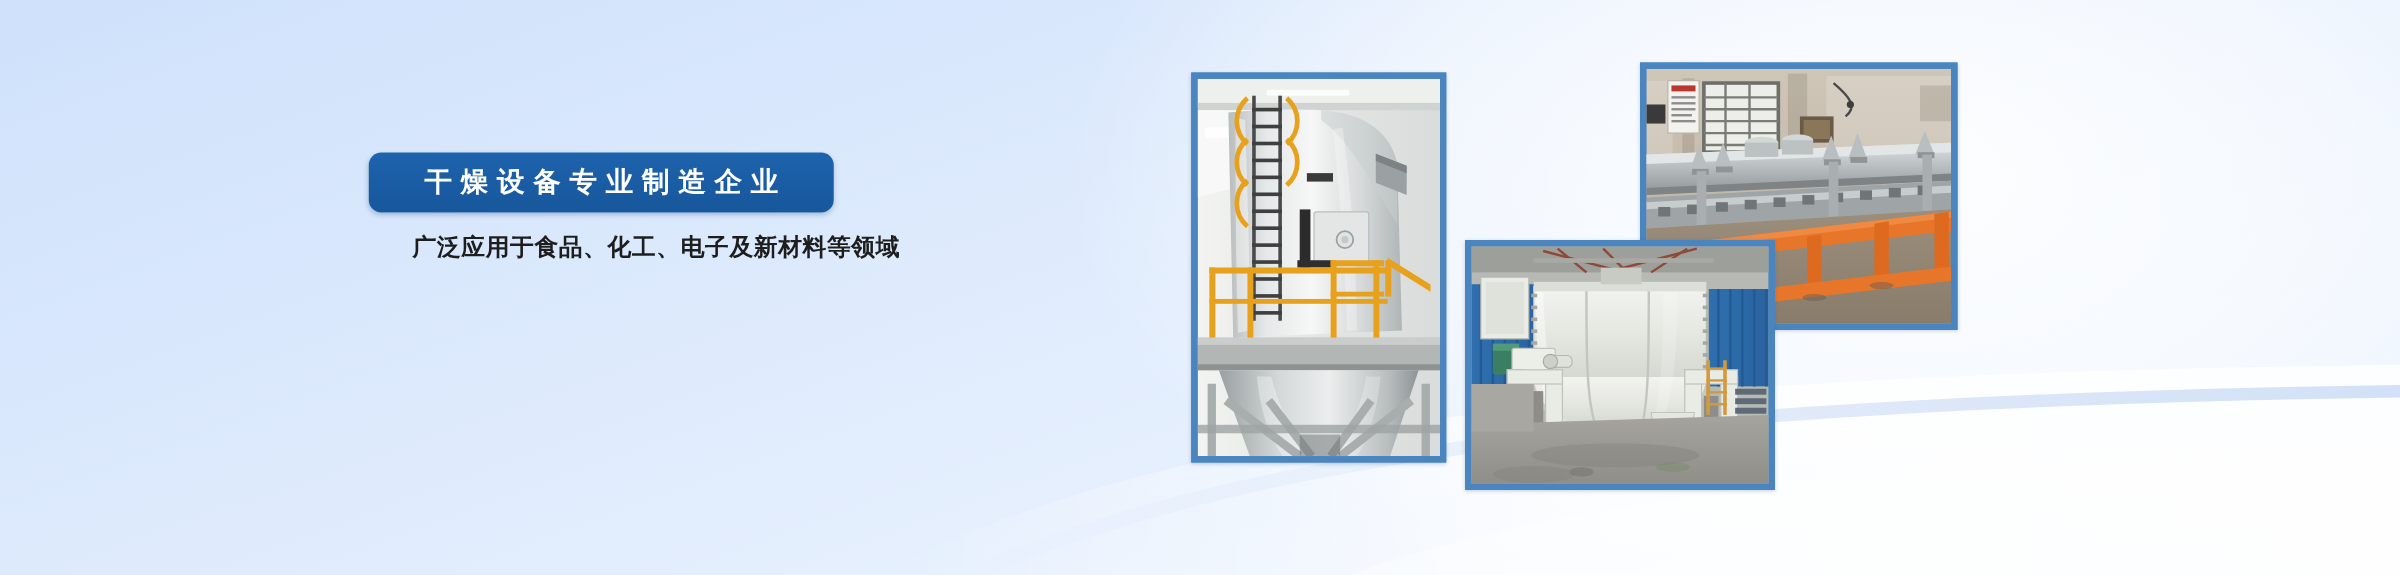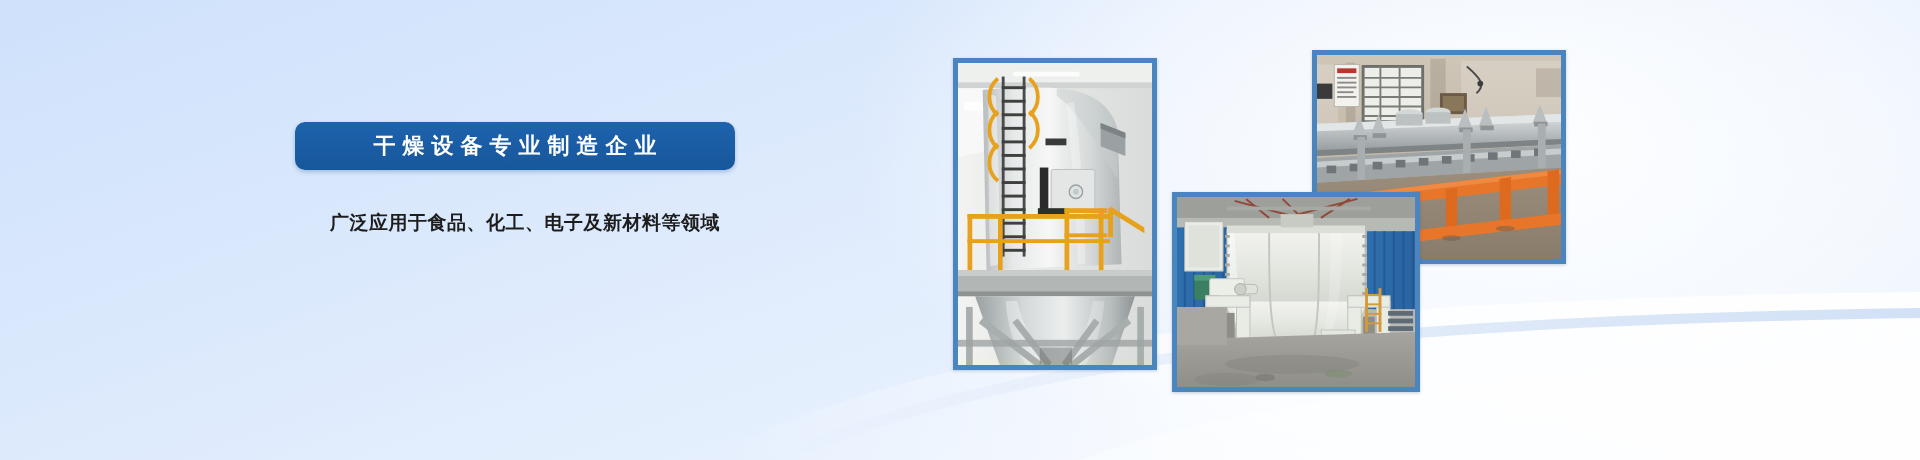--- a/index.html
+++ b/index.html
@@ -33,40 +33,40 @@
   .headline {
     font-size:34px;
     letter-spacing:2px;
     color:#1a1a1a;
     font-weight:500;
     line-height:1.25;
     white-space:nowrap;
   }
   .pill {
     margin-top:22px;
-    width:440px;
+    width:372px;
     height:48px;
     border-radius:10px;
     background:linear-gradient(180deg,#1d63ad 0%,#1a5ca3 55%,#17579b 100%);
     box-shadow:0 2px 4px rgba(20,70,130,0.28);
     display:flex;
     align-items:center;
     justify-content:center;
     text-align:right;
   }
   .pill-text {
     color:#ffffff;
     font-size:22px;
     font-weight:700;
     letter-spacing:7px;
     text-indent:7px;
     white-space:nowrap;
   }
   .subline {
-    margin-top:40px;
+    margin-top:15px;
     font-size:19px;
     font-weight:700;
     color:#1d1d1d;
     letter-spacing:0.5px;
     white-space:nowrap;
   }
 
   
   .photo {
     position:absolute;

